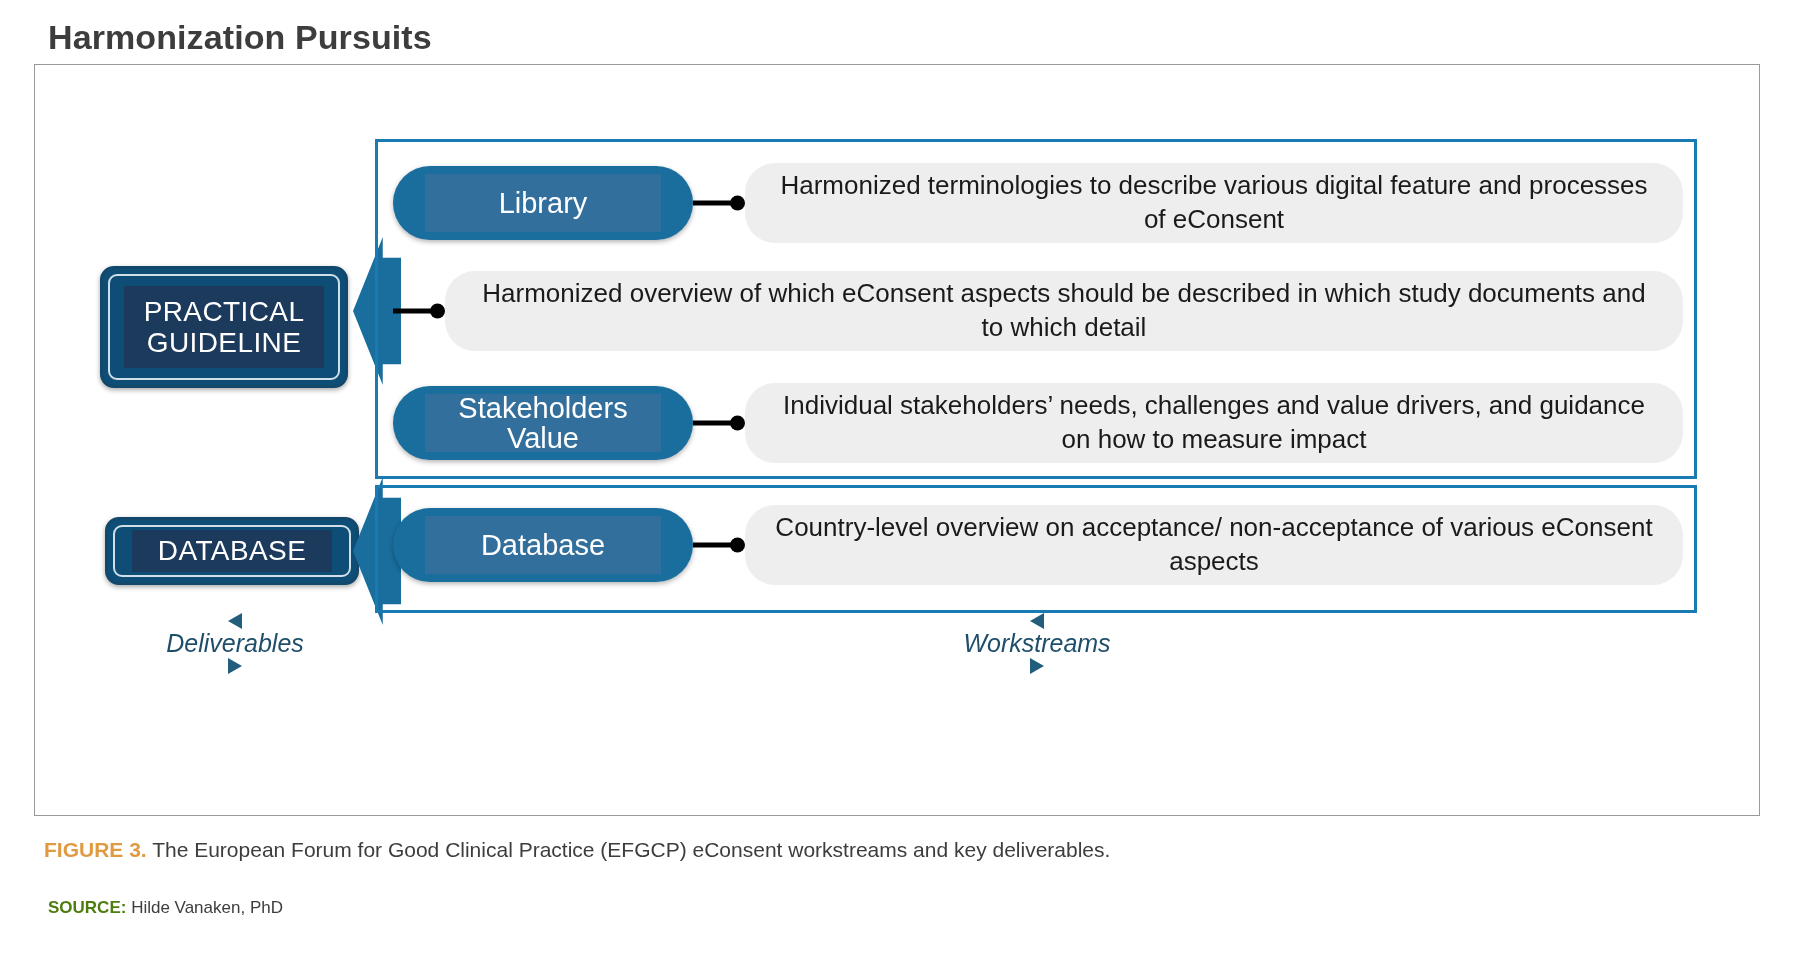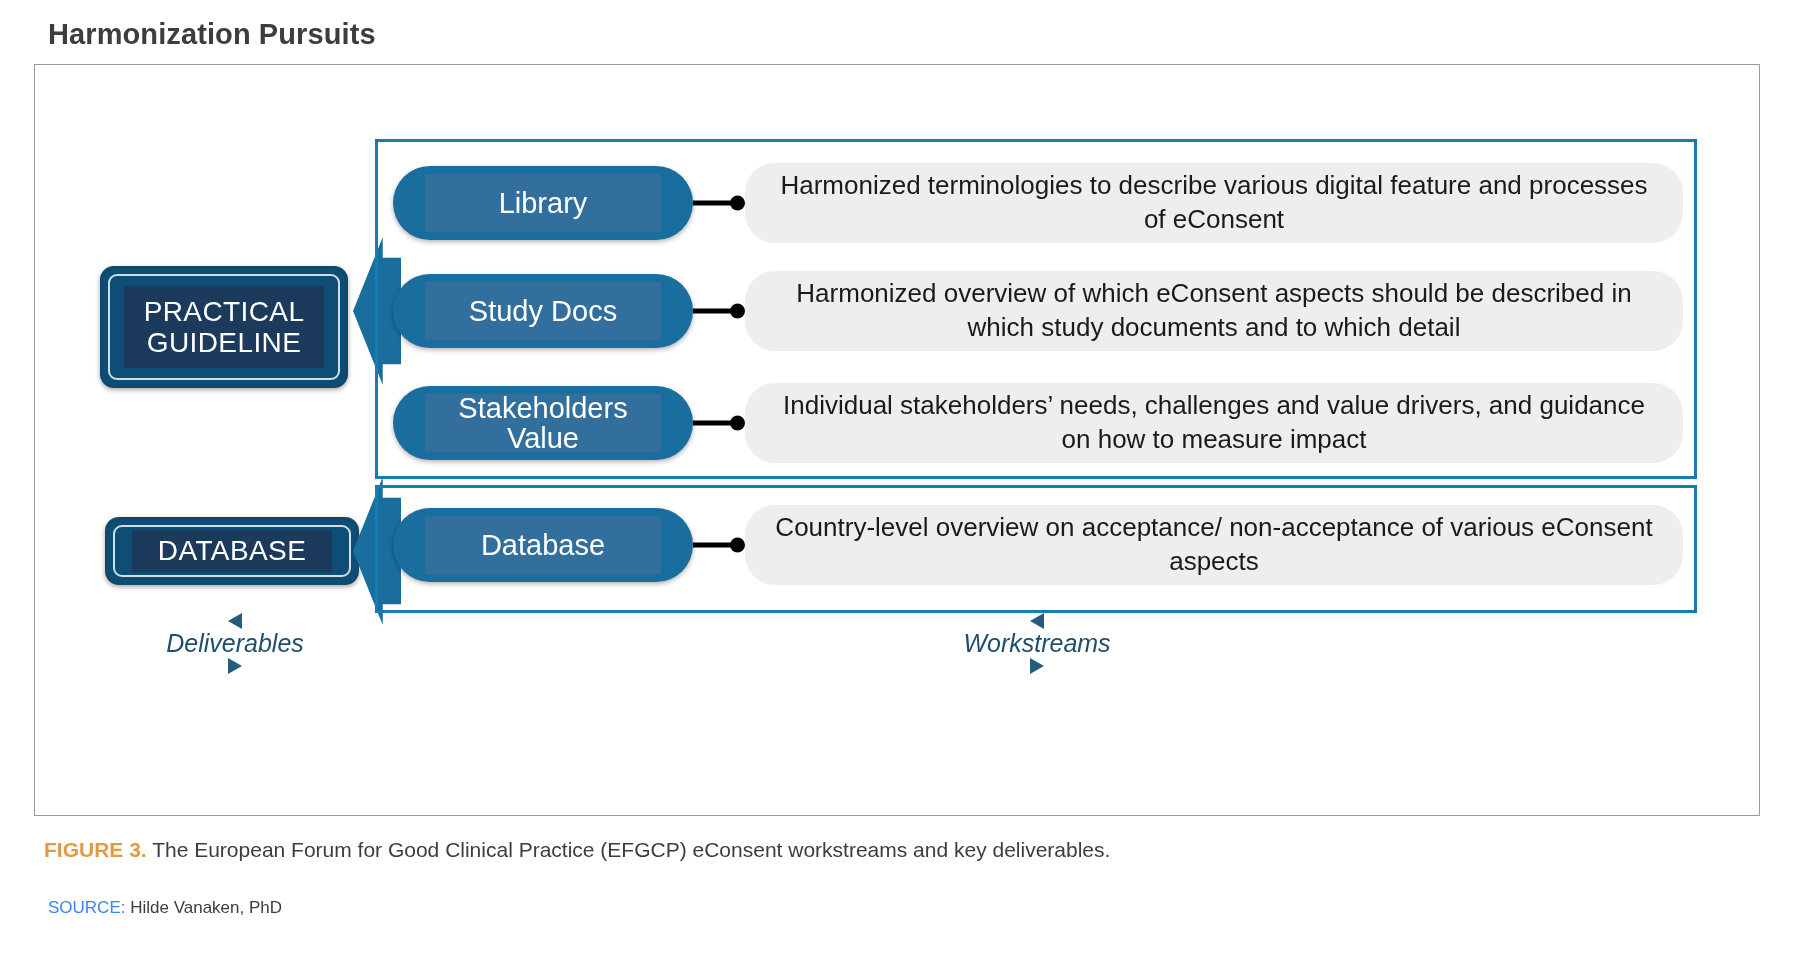--- a/index.html
+++ b/index.html
@@ -12,21 +12,21 @@
     height: 964px;
     font-family: "Liberation Sans", sans-serif;
     position: relative;
     overflow: hidden;
   }
 
   .page-title {
     position: absolute;
     left: 48px;
     top: 18px;
-    font-size: 29px;
+    font-size: 34px;
     font-weight: bold;
     color: #3d3d3d;
     letter-spacing: 0.1px;
   }
 
   .figure-frame {
     position: absolute;
     left: 34px;
     top: 64px;
     width: 1726px;
@@ -281,22 +281,22 @@
   }
   .source {
     position: absolute;
     left: 48px;
     top: 898px;
     font-size: 17px;
     color: #3d3d3d;
     white-space: nowrap;
   }
   .source .source-label {
-    color: #3b82f6;
-    font-weight: normal;
+    color: #4d7c0f;
+    font-weight: bold;
   }
 </style>
 </head>
 <body>
 
 <div class="page-title">Harmonization Pursuits</div>
 
 <div class="figure-frame">
   <div class="stage">
 
@@ -321,23 +321,20 @@
         <div class="plate">Library</div>
       </div>
       <div class="connector">
         <div class="conn-line"></div>
         <div class="conn-dot"></div>
       </div>
       <div class="ws-desc">Harmonized terminologies to describe various digital feature and processes of eConsent</div>
     </div>
 
     <div class="ws-row" id="ws-row-studydocs">
-      <div class="ws-pill">
-        <div class="plate">Study Docs</div>
-      </div>
       <div class="connector">
         <div class="conn-line"></div>
         <div class="conn-dot"></div>
       </div>
       <div class="ws-desc">Harmonized overview of which eConsent aspects should be described in which study documents and to which detail</div>
     </div>
 
     <div class="ws-row" id="ws-row-stakeholders">
       <div class="ws-pill">
         <div class="plate">Stakeholders<br>Value</div>

